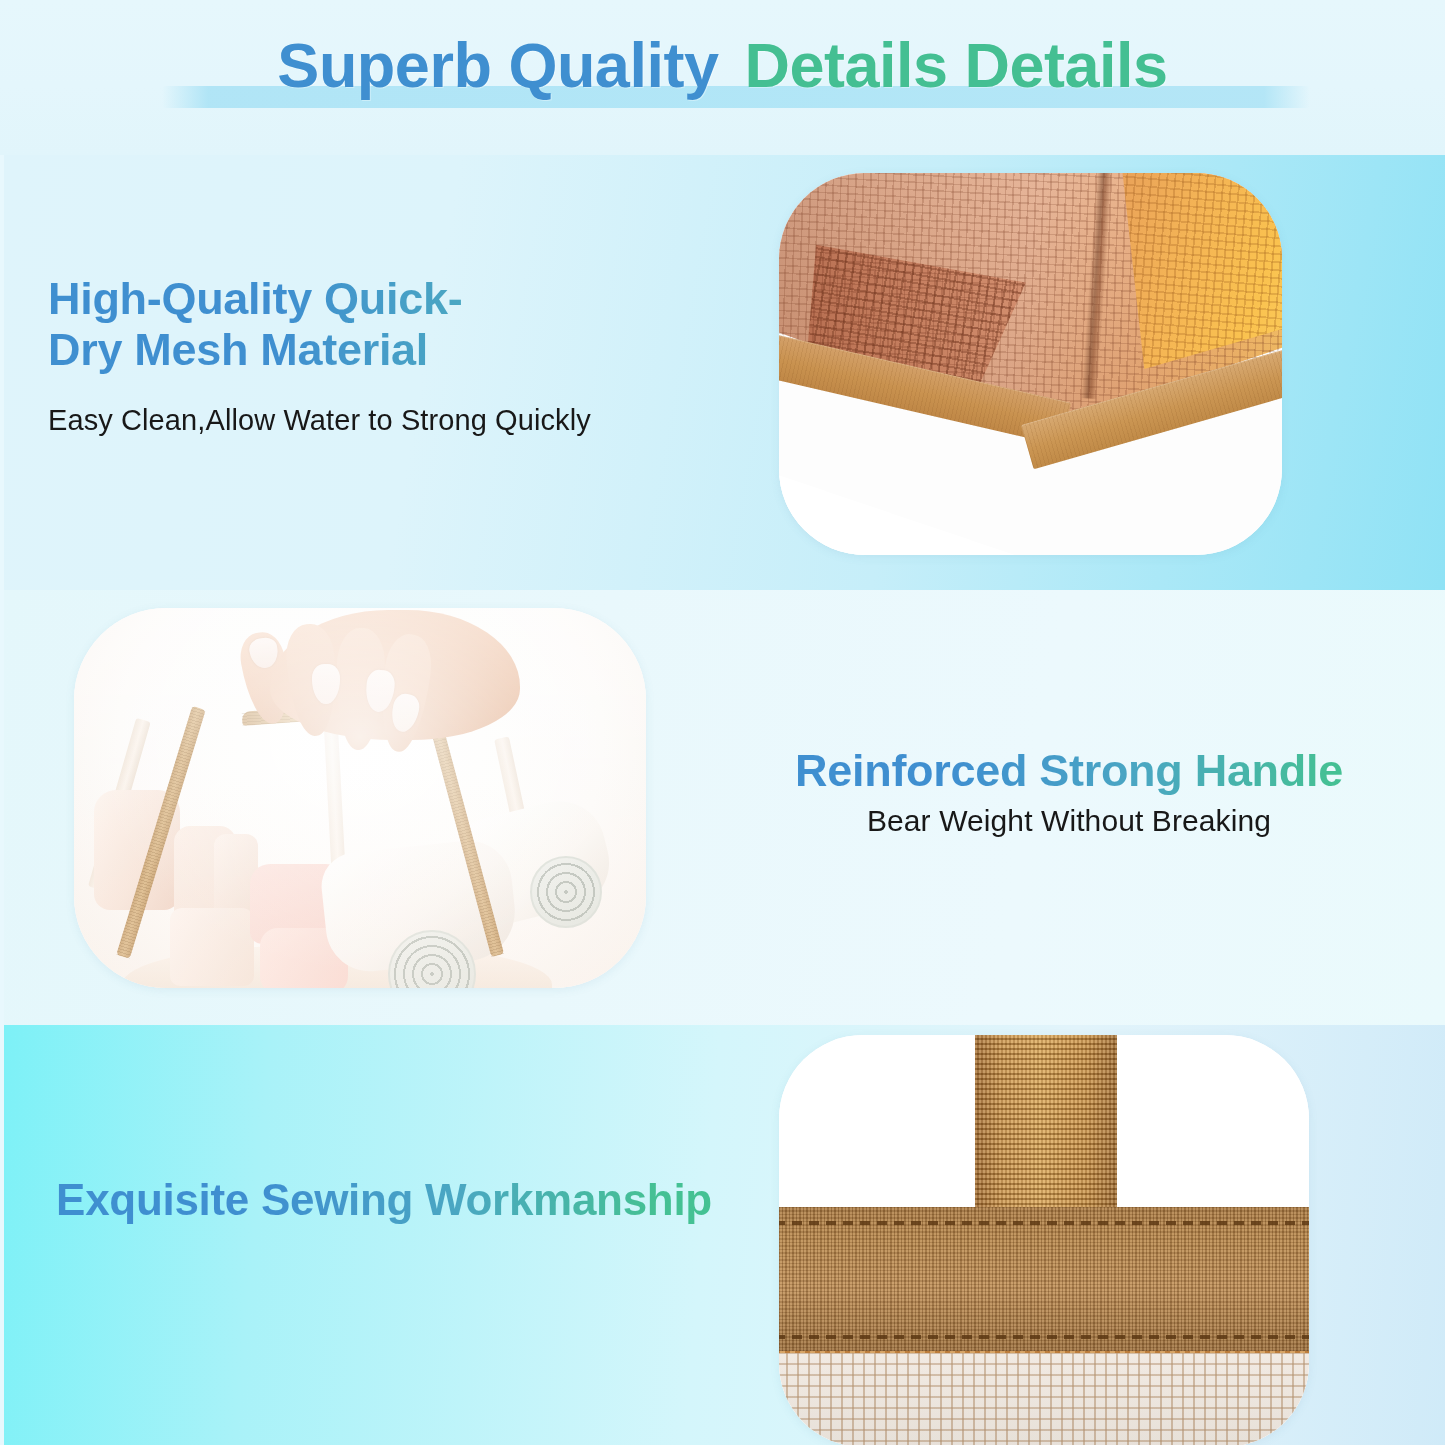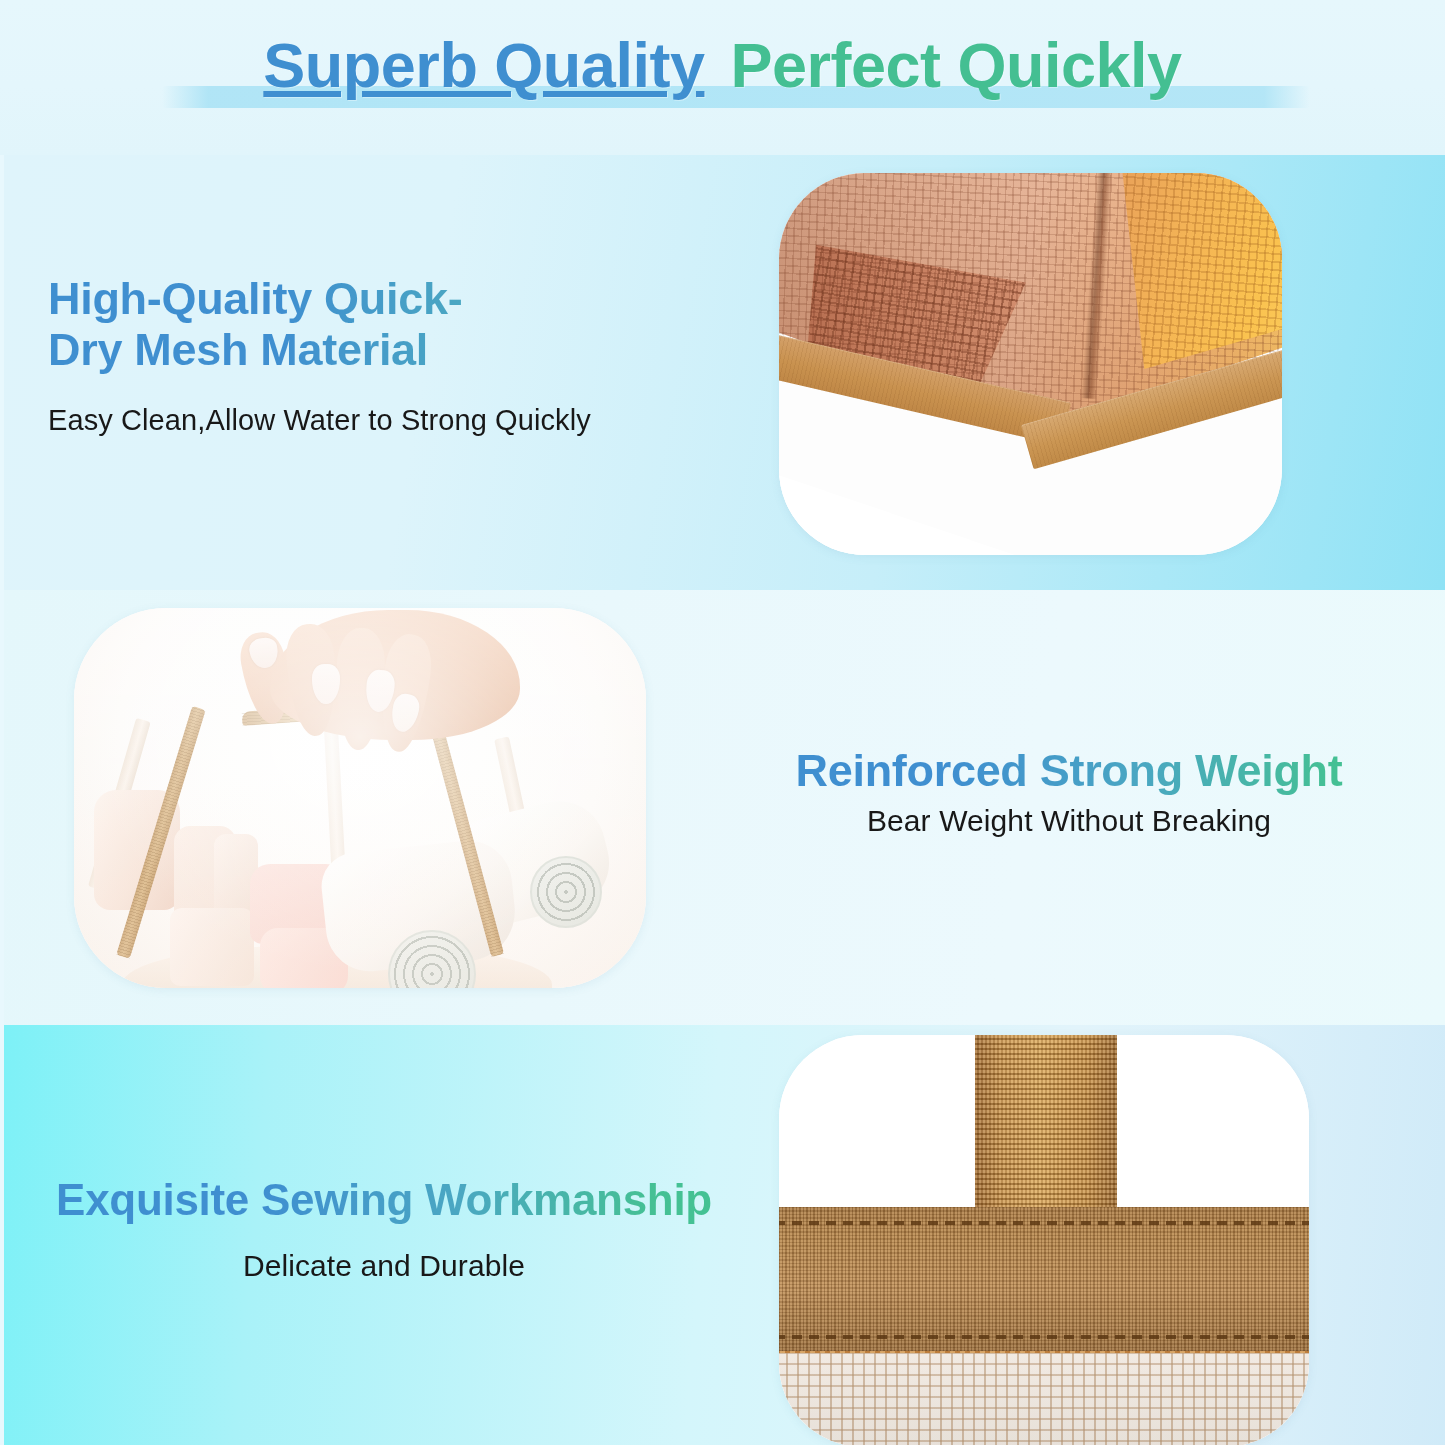--- a/index.html
+++ b/index.html
@@ -49,21 +49,20 @@
     text-align: center;
     white-space: nowrap;
     font-weight: bold;
     font-size: 63px;
     letter-spacing: -0.5px;
     line-height: 1;
   }
   .t-blue {
     color: #3f8fd0;
     text-shadow: 1px 1px 0 rgba(255,255,255,0.35);
-    text-decoration: underline;
   }
   .t-green {
     color: #44bf92;
     text-shadow: 1px 1px 0 rgba(255,255,255,0.35);
   }
   .title-gap { display: inline-block; width: 26px; }
 
   
   .section {
     position: absolute;
@@ -428,21 +427,21 @@
   }
 </style>
 </head>
 <body>
 
 <div class="page">
 
   <div class="header">
     <div class="title-highlight"></div>
     <div class="title-row">
-      <span class="t-blue">Superb Quality</span><span class="title-gap"></span><span class="t-green">Perfect Quickly</span>
+      <span class="t-blue">Superb Quality</span><span class="title-gap"></span><span class="t-green">Details Details</span>
     </div>
   </div>
 
   <div class="section" id="section-1">
 
     <div class="text-block" id="text-1">
       <div class="feat-heading">High-Quality Quick-
 Dry Mesh Material</div>
       <div class="feat-sub">Easy Clean,Allow Water to Strong Quickly</div>
     </div>
@@ -512,31 +511,30 @@
         <div class="p2-nail p2-n3"></div>
         <div class="p2-nail p2-n2"></div>
         <div class="p2-nail p2-n4"></div>
 
         <div class="p2-soft"></div>
         <div class="p2-haze"></div>
       </div>
     </div>
 
     <div class="text-block" id="text-2">
-      <div class="feat-heading">Reinforced Strong Weight</div>
+      <div class="feat-heading">Reinforced Strong Handle</div>
       <div class="feat-sub">Bear Weight Without Breaking</div>
     </div>
 
   </div>
 
   <div class="section" id="section-3">
 
     <div class="text-block" id="text-3">
       <div class="feat-heading">Exquisite Sewing Workmanship</div>
-      <div class="feat-sub">Delicate and Durable</div>
     </div>
 
     <div class="photo" id="photo-3">
       <div class="photo-inner">
         <div class="p3-bg"></div>
         <div class="p3-webbing">
           <div class="p3-webbing-tex"></div>
         </div>
         <div class="p3-binding">
           <div class="p3-binding-tex"></div>

